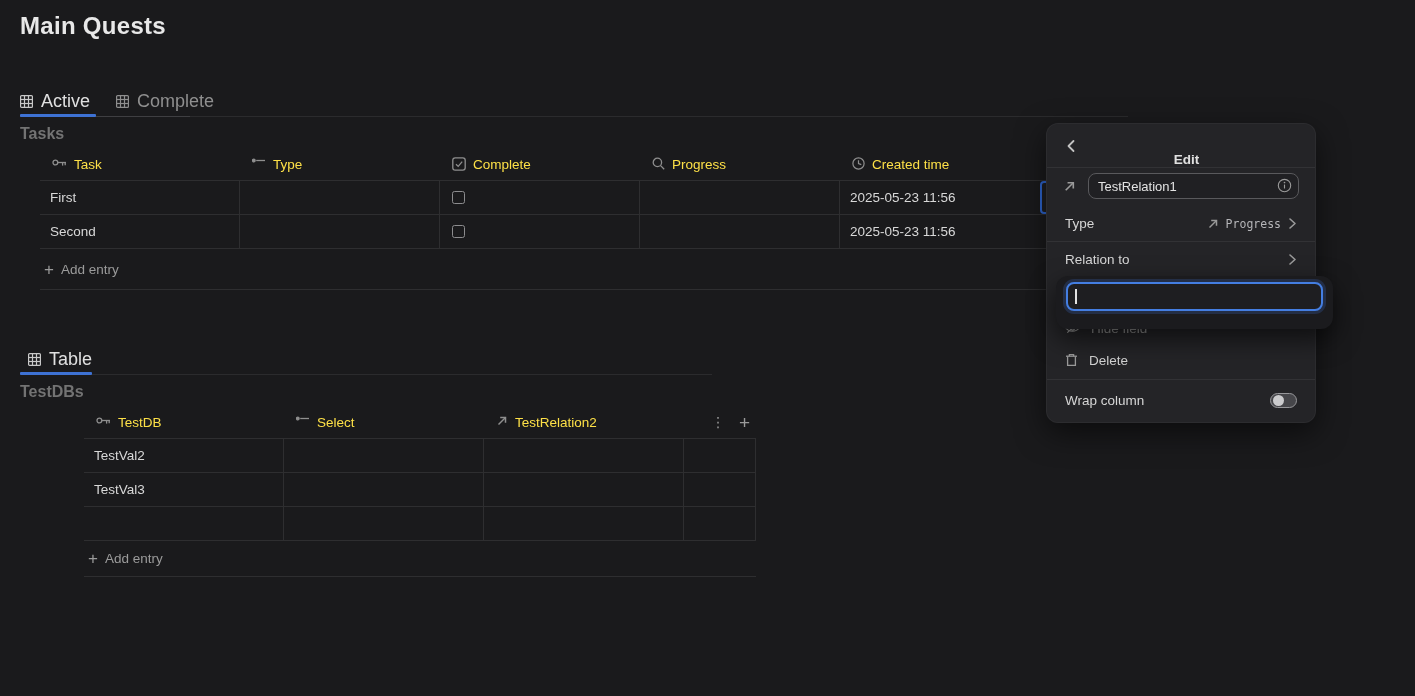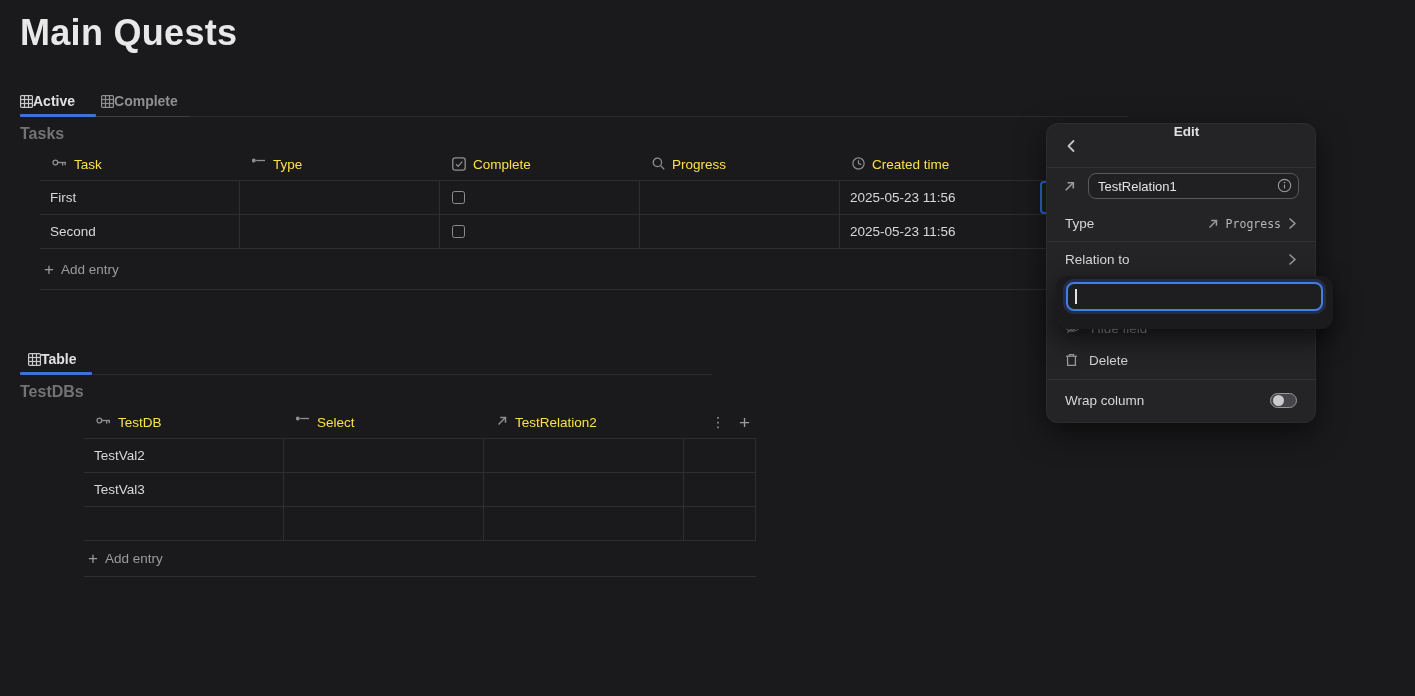--- a/index.html
+++ b/index.html
@@ -9,25 +9,25 @@
     font-family:"Liberation Sans", sans-serif;
     color:#d8d8d8;
     overflow:hidden;
     position:relative;
   }
   .abs { position:absolute; }
   .ico { display:inline-block; vertical-align:middle; line-height:0; }
   svg { display:block; }
 
   
-  .page-title { left:20px; top:12px; font-size:36px; font-weight:700; color:#e8e8e8; letter-spacing:.3px; }
+  .page-title { left:20px; top:12px; font-size:24px; font-weight:700; color:#e8e8e8; letter-spacing:.3px; }
 
   
   .tabbar { height:26px; display:flex; align-items:center; gap:26px; }
-  .tab { display:flex; align-items:center; font-size:14px; cursor:pointer;font-weight:bold; }
+  .tab { display:flex; align-items:center; gap:8px; font-size:18px; cursor:pointer; }
   .tab .tab-label { color:#8f8f8f; }
   .tab.active .tab-label { color:#e0e0e0; }
   .tab .ico { color:#8f8f8f; }
   .tab.active .ico { color:#c9c9c9; }
   .tabline-base { height:1px; background:#2b2b2d; }
   .tabline-soft { height:1px; background:#3f3f42; }
   .tabline-accent { height:3px; background:#3e72d4; border-radius:1px; }
 
   .section-heading { font-size:16px; font-weight:700; color:#737373; }
 
@@ -54,21 +54,21 @@
 
   
   .hl-cell { left:1040px; top:181px; width:88px; height:33px; background:#1f1f22;
              border:2px solid #2e66d0; border-radius:4px; z-index:5; }
 
   
   .popup { left:1046px; top:123px; width:270px; height:300px; background:#242427;
            border:1px solid rgba(255,255,255,.04); border-radius:12px;
            box-shadow:0 10px 30px rgba(0,0,0,.55); z-index:10; }
   .popup .divider { position:absolute; left:0; right:0; height:1px; background:#323235; }
-  .pop-header { position:absolute; left:0; top:0; right:0; height:43px; display:flex; align-items:flex-start; justify-content:center;padding-left:11px; }
+  .pop-header { position:absolute; left:0; top:0; right:0; height:43px; display:flex; align-items:flex-end; justify-content:center;padding-left:11px; }
   .pop-title { font-size:13.5px; font-weight:600; color:#e0e0e0; }
   .back-btn { position:absolute; left:16px; top:14px; width:16px; height:16px; color:#c2c2c2; cursor:pointer; }
 
   .name-row { position:absolute; left:0; top:43px; right:0; height:39px; }
   .name-row .rel-ico { position:absolute; left:16px; top:13px; color:#9a9a9a; }
   .name-input { position:absolute; left:41px; top:6px; width:211px; height:26px;
                 background:#202023; border:1px solid #59595c; border-radius:8px;
                 color:#e3e3e3; font-size:13px; font-family:"Liberation Sans", sans-serif;
                 padding:0 26px 0 9px; outline:none; }
   .name-info { position:absolute; left:230px; top:11px; color:#9a9a9a; cursor:pointer; }

